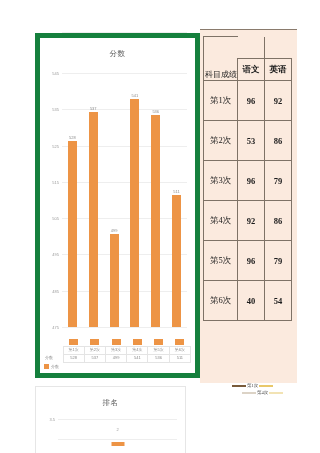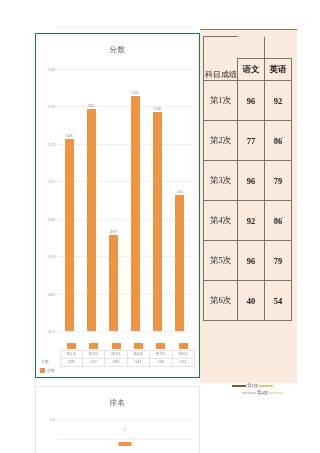--- a/index.html
+++ b/index.html
@@ -11,27 +11,27 @@
     position:relative;
   }
 
   
   #left-col{
     position:absolute;left:35px;top:33px;width:165px;
   }
 
   .card{
     background:#ffffff;
-    border:1px solid #15803d;
+    border:5px solid #15803d;
     box-sizing:border-box;
     width:165px;
     position:relative;
   }
   #score-card{height:345px;}
-  #rank-card{position:absolute;left:35px;top:386px;width:165px;height:67px;
+  #rank-card{position:absolute;left:35px;top:386px;width:151px;height:67px;
              border:1px solid #e6e6e6;border-bottom:none;background:#fff;box-sizing:border-box;}
 
   .chart-title{
     text-align:center;
     font-size:7.5px;
     color:#5a5a5a;
     padding-top:11px;
     letter-spacing:.5px;
   }
 
@@ -269,21 +269,21 @@
     <td class="c-sub">语文</td>
     <td class="c-sub">英语</td>
   </tr>
 <tr class="row-h">
         <td class="c-label">第1次</td>
         <td class="c-sub">96</td>
         <td class="c-sub">92</td>
       </tr>
       <tr class="row-h">
         <td class="c-label">第2次</td>
-        <td class="c-sub">77</td>
+        <td class="c-sub">53</td>
         <td class="c-sub">86</td>
       </tr>
       <tr class="row-h">
         <td class="c-label">第3次</td>
         <td class="c-sub">96</td>
         <td class="c-sub">79</td>
       </tr>
       <tr class="row-h">
         <td class="c-label">第4次</td>
         <td class="c-sub">92</td>

